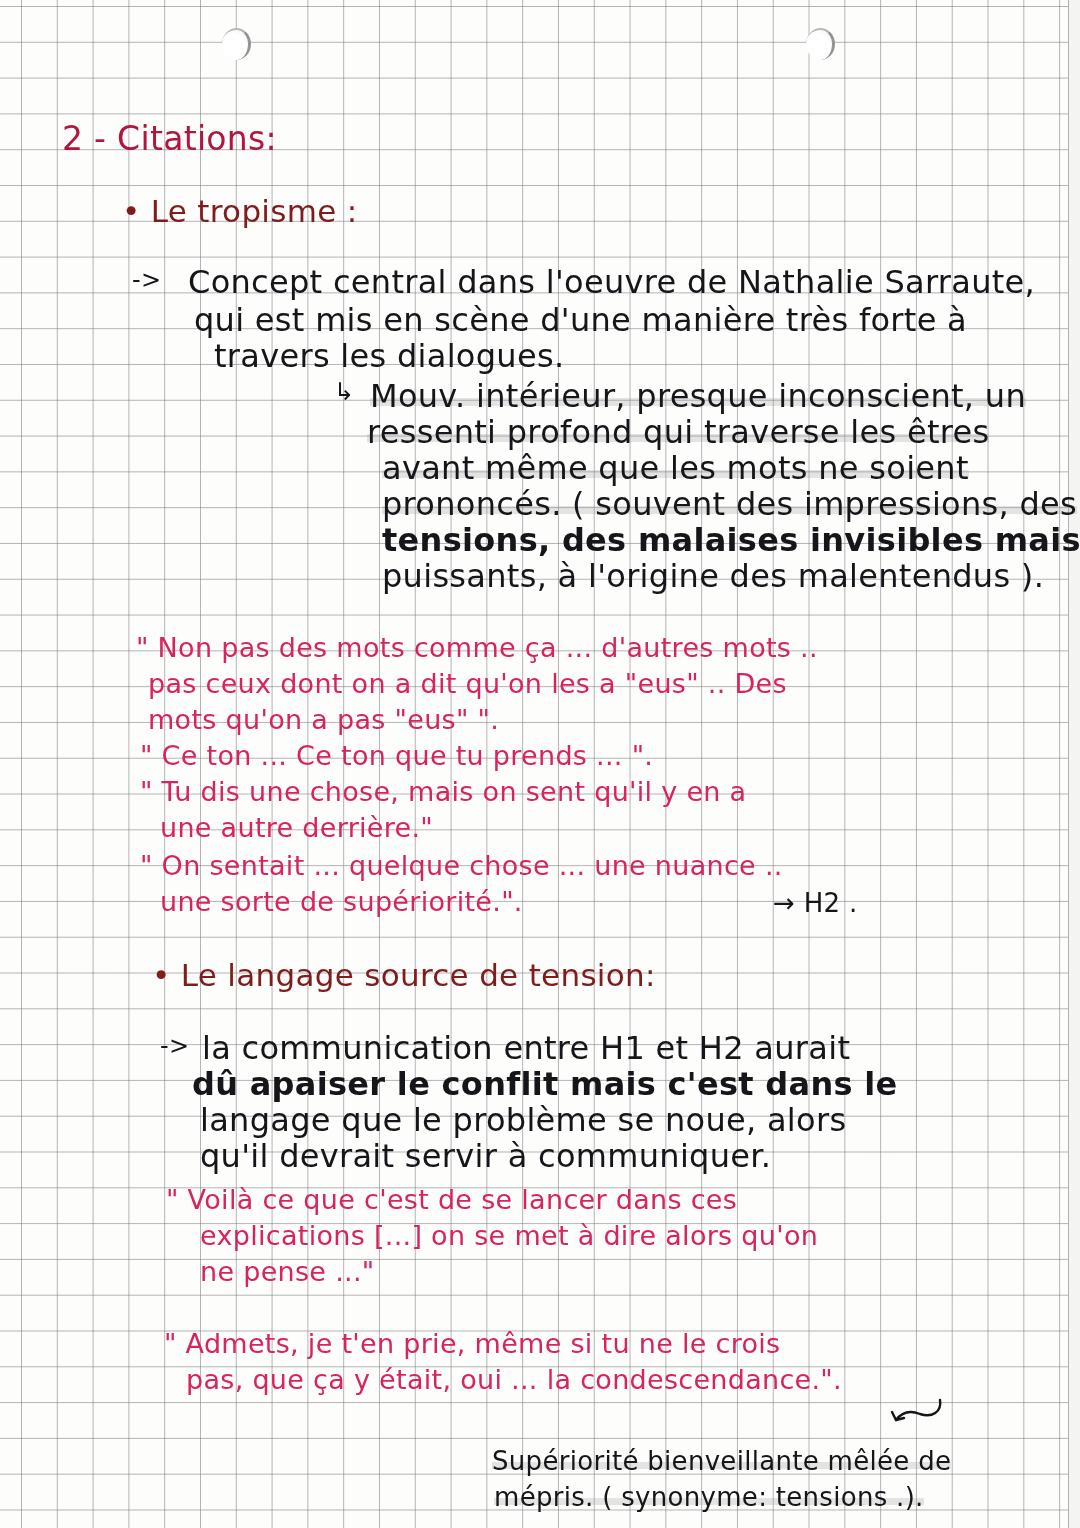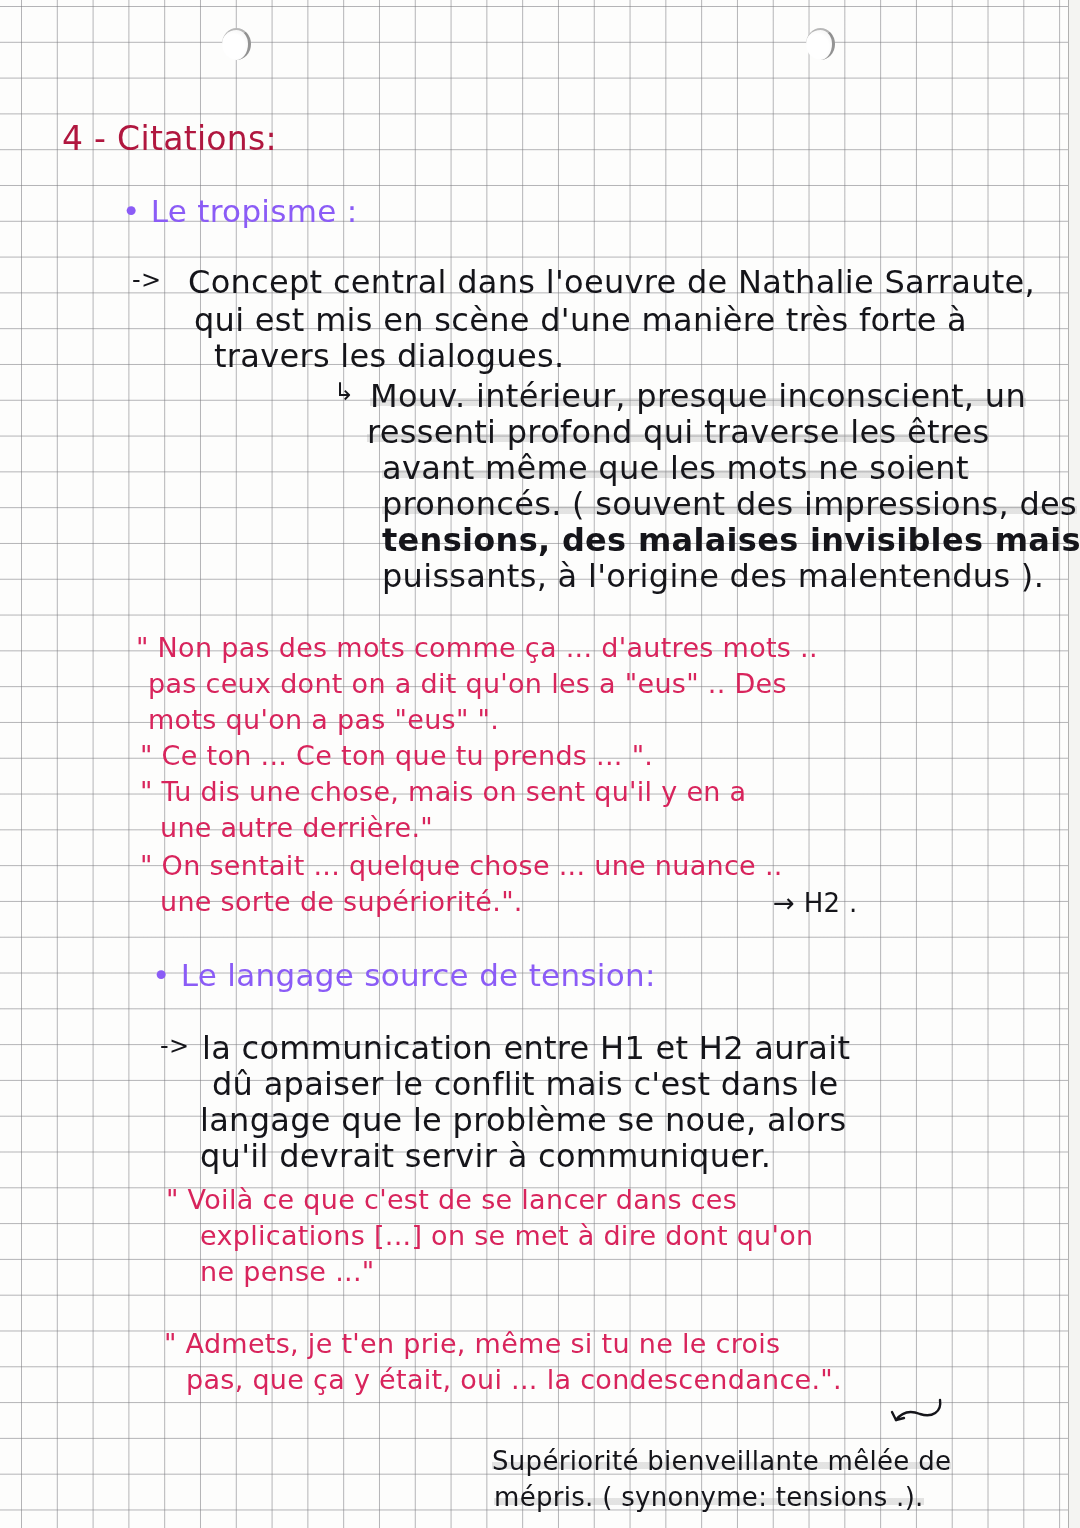--- a/index.html
+++ b/index.html
@@ -13,33 +13,33 @@
     background-position: 21px 0, 0 6px;
     font-family: "DejaVu Sans", sans-serif;
   }
   .page-edge { position:absolute; left:1068px; top:0; width:12px; height:1528px; background:#f4f4f2; border-left:1px solid rgba(110,110,110,0.5); }
   .hole { position:absolute; width:26px; height:30px; border-radius:50%; border-right:3px solid rgba(60,60,60,0.55); border-top:2px solid rgba(60,60,60,0.35); background: radial-gradient(circle at 40% 55%, #ffffff 55%, #eeeeee 100%); }
   .line { position:absolute; white-space:nowrap; line-height:1; }
   .hand { font-family: "DejaVu Sans", sans-serif; letter-spacing: 0.3px; }
   .black { color:#15151a; font-size:32px; }
   .pink { color:#d8245c; font-size:27px; }
   .title { color:#b0173f; font-size:33px; }
-  .subtitle { color:#8b5cf6; font-size:31px; }
+  .subtitle { color:#7f1d1d; font-size:31px; }
   .annot { color:#15151a; font-size:26px; }
   .highlight { background: linear-gradient(to bottom, transparent 55%, rgba(150,150,150,0.25) 55%, rgba(150,150,150,0.25) 80%, transparent 80%); }
   .curve-arrow { position:absolute; }
 </style>
 </head>
 <body>
 
 <div class="page-edge"></div>
 <div class="hole" style="left:222px; top:28px;"></div>
 <div class="hole" style="left:806px; top:28px;"></div>
 
-<div class="line hand title" style="left:62px; top:122px;">4 - Citations:</div>
+<div class="line hand title" style="left:62px; top:122px;">2 - Citations:</div>
 
 <div class="line hand subtitle" style="left:122px; top:196px;">• Le tropisme :</div>
 
 <div class="line hand black" style="left:132px; top:268px; font-size:24px;">-&gt;</div>
 <div class="line hand black" style="left:188px; top:266px;">Concept central dans l'oeuvre de Nathalie Sarraute,</div>
 <div class="line hand black" style="left:194px; top:304px;">qui est mis en scène d'une manière très forte à</div>
 <div class="line hand black" style="left:214px; top:340px;text-align:right;">travers les dialogues.</div>
 
 <div class="line hand black" style="left:334px; top:380px; font-size:24px;">↳</div>
 <div class="line hand black highlight" style="left:370px; top:380px;">Mouv. intérieur, presque inconscient, un</div>
@@ -56,26 +56,26 @@
 <div class="line hand pink" style="left:140px; top:778px;">" Tu dis une chose, mais on sent qu'il y en a</div>
 <div class="line hand pink" style="left:160px; top:814px;">une autre derrière."</div>
 <div class="line hand pink" style="left:140px; top:852px;">" On sentait ... quelque chose ... une nuance ..</div>
 <div class="line hand pink" style="left:160px; top:888px;">une sorte de supériorité.".</div>
 <div class="line hand black" style="left:744px; top:890px; font-size:26px;margin-left:29px;">→ H2 .</div>
 
 <div class="line hand subtitle" style="left:152px; top:960px;">• Le langage source de tension:</div>
 
 <div class="line hand black" style="left:160px; top:1034px; font-size:24px;">-&gt;</div>
 <div class="line hand black" style="left:202px; top:1032px;">la communication entre H1 et H2 aurait</div>
-<div class="line hand black" style="left:212px; top:1068px;">dû apaiser le conflit mais c'est dans le</div>
+<div class="line hand black" style="left:192px; top:1068px;font-weight:bold;">dû apaiser le conflit mais c'est dans le</div>
 <div class="line hand black" style="left:200px; top:1104px;">langage que le problème se noue, alors</div>
 <div class="line hand black" style="left:200px; top:1140px;">qu'il devrait servir à communiquer.</div>
 
 <div class="line hand pink" style="left:166px; top:1186px;">" Voilà ce que c'est de se lancer dans ces</div>
-<div class="line hand pink" style="left:200px; top:1222px;">explications [...] on se met à dire dont qu'on</div>
+<div class="line hand pink" style="left:200px; top:1222px;">explications [...] on se met à dire alors qu'on</div>
 <div class="line hand pink" style="left:200px; top:1258px;">ne pense ..."</div>
 
 <div class="line hand pink" style="left:164px; top:1330px;">" Admets, je t'en prie, même si tu ne le crois</div>
 <div class="line hand pink" style="left:186px; top:1366px;">pas, que ça y était, oui ... la condescendance.".</div>
 
 <svg class="curve-arrow" style="left:880px; top:1398px;" width="70" height="40" viewBox="0 0 70 40">
   <path d="M60 2 C62 14 52 20 40 16 C30 12 22 14 16 22" fill="none" stroke="#15151a" stroke-width="2.4" stroke-linecap="round"></path>
   <path d="M16 22 L12 14 M16 22 L24 20" fill="none" stroke="#15151a" stroke-width="2.4" stroke-linecap="round"></path>
 </svg>
 

